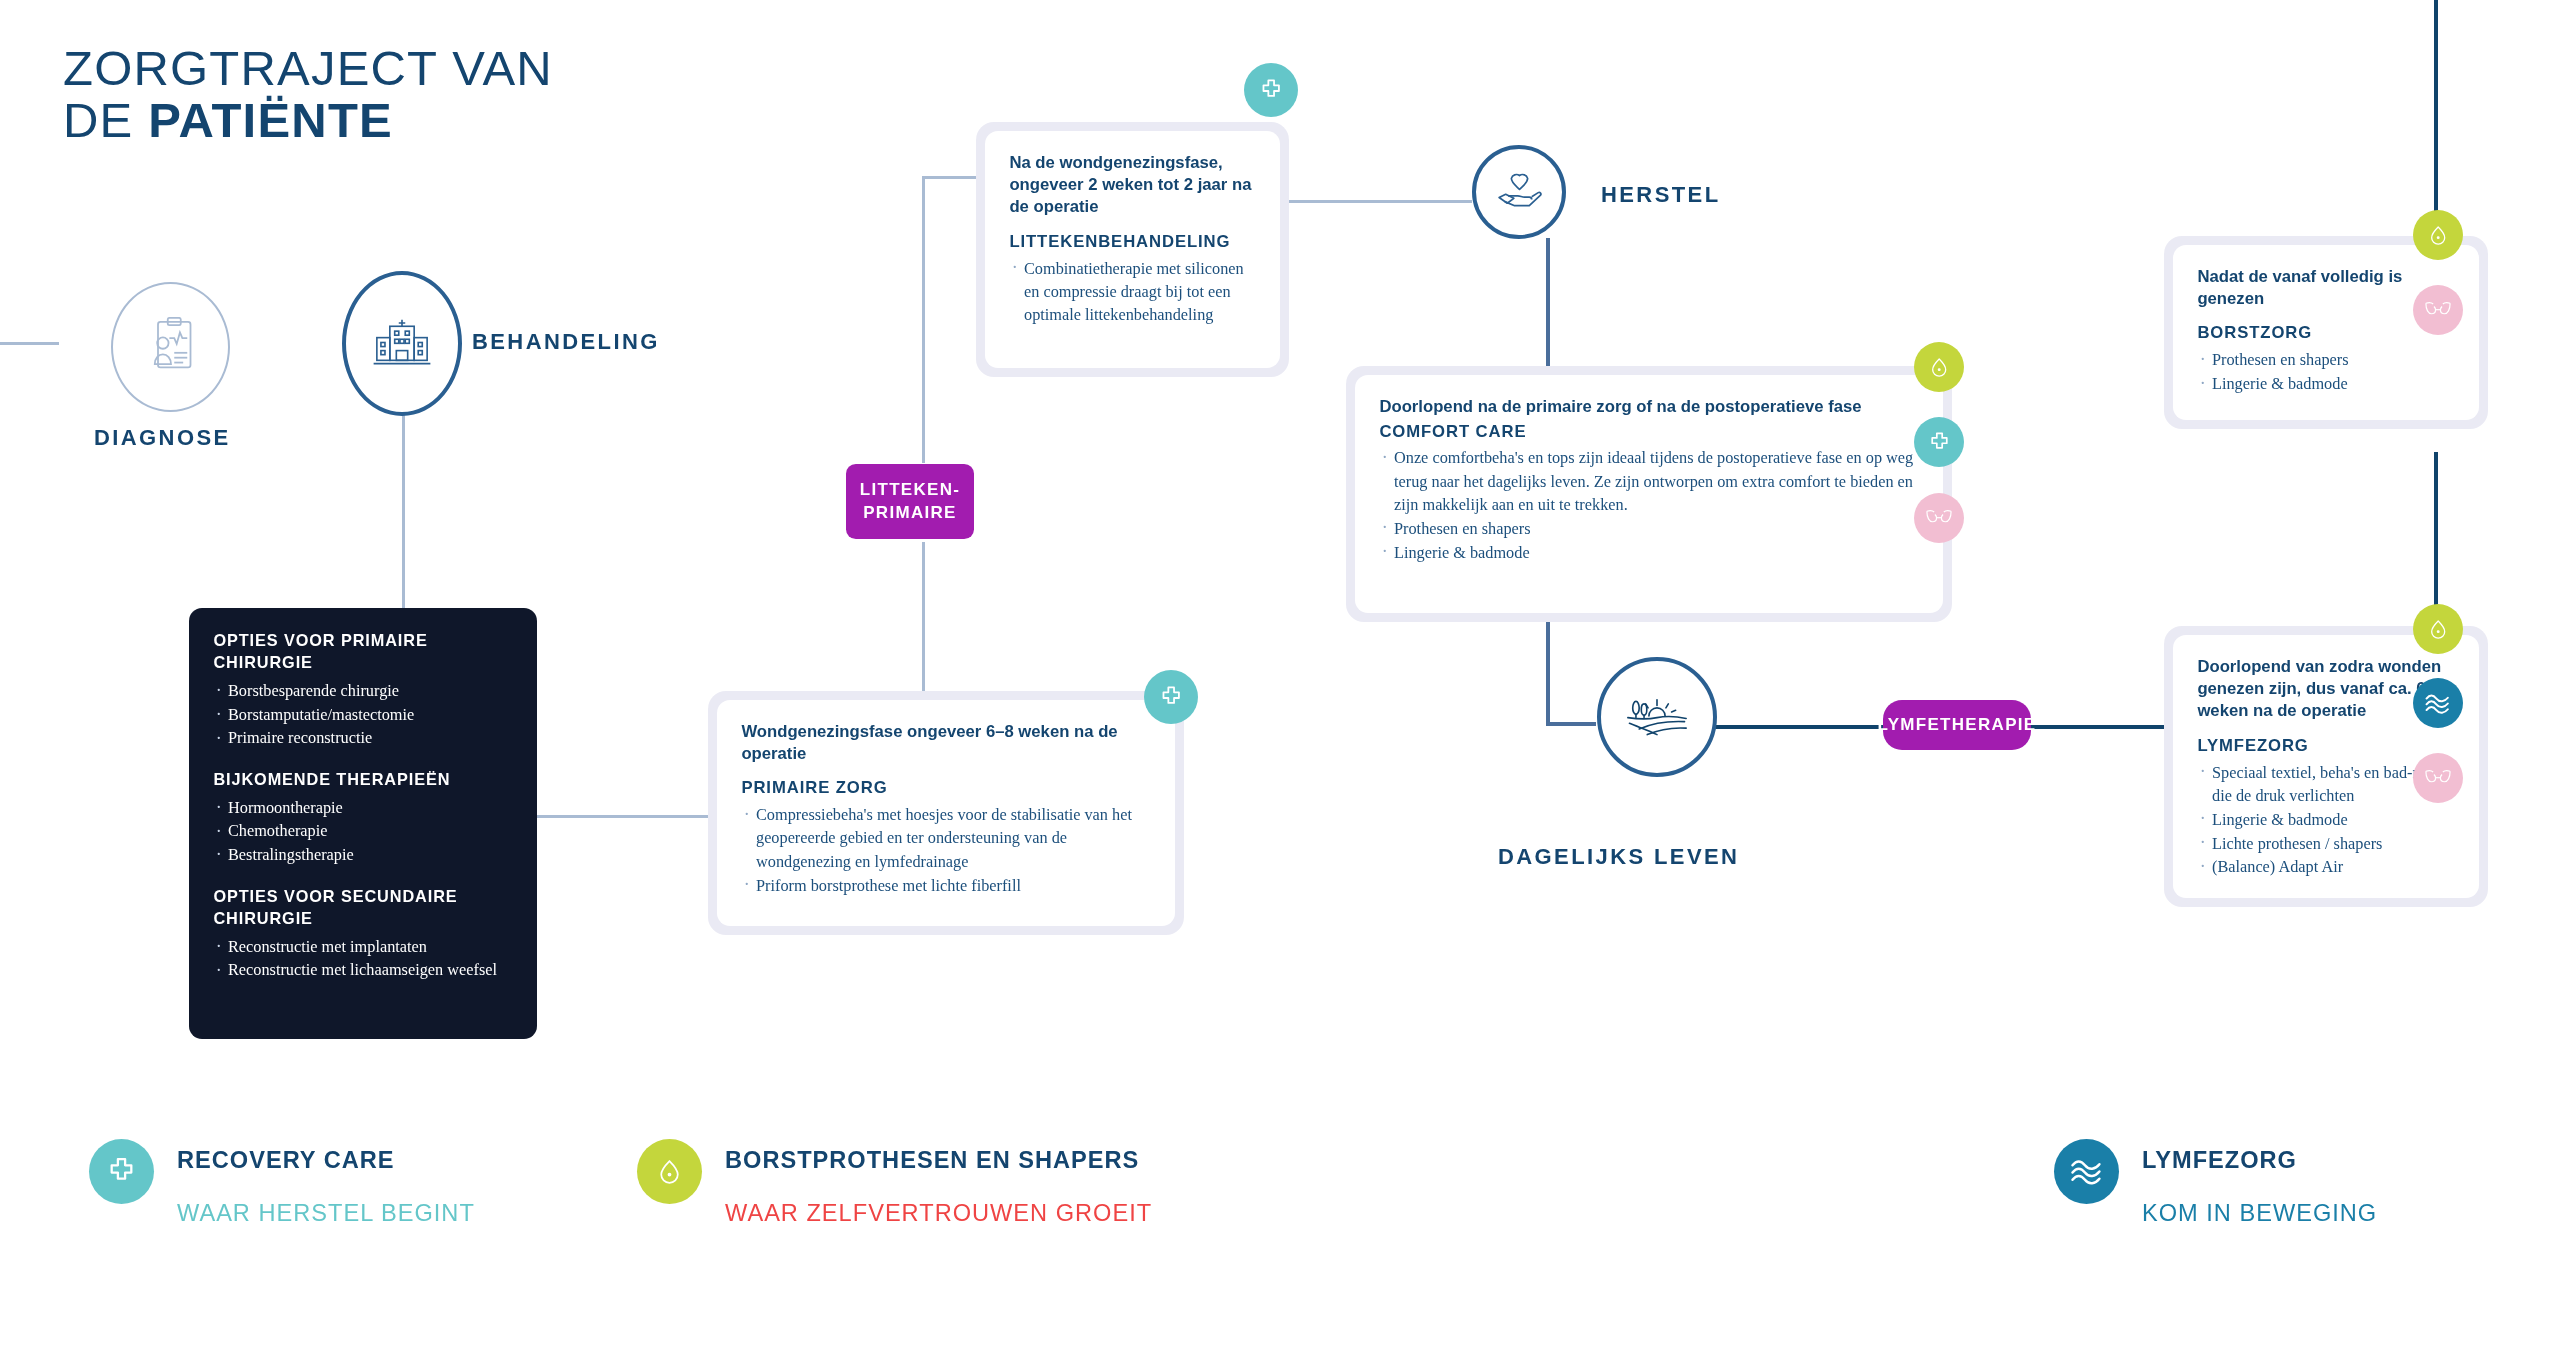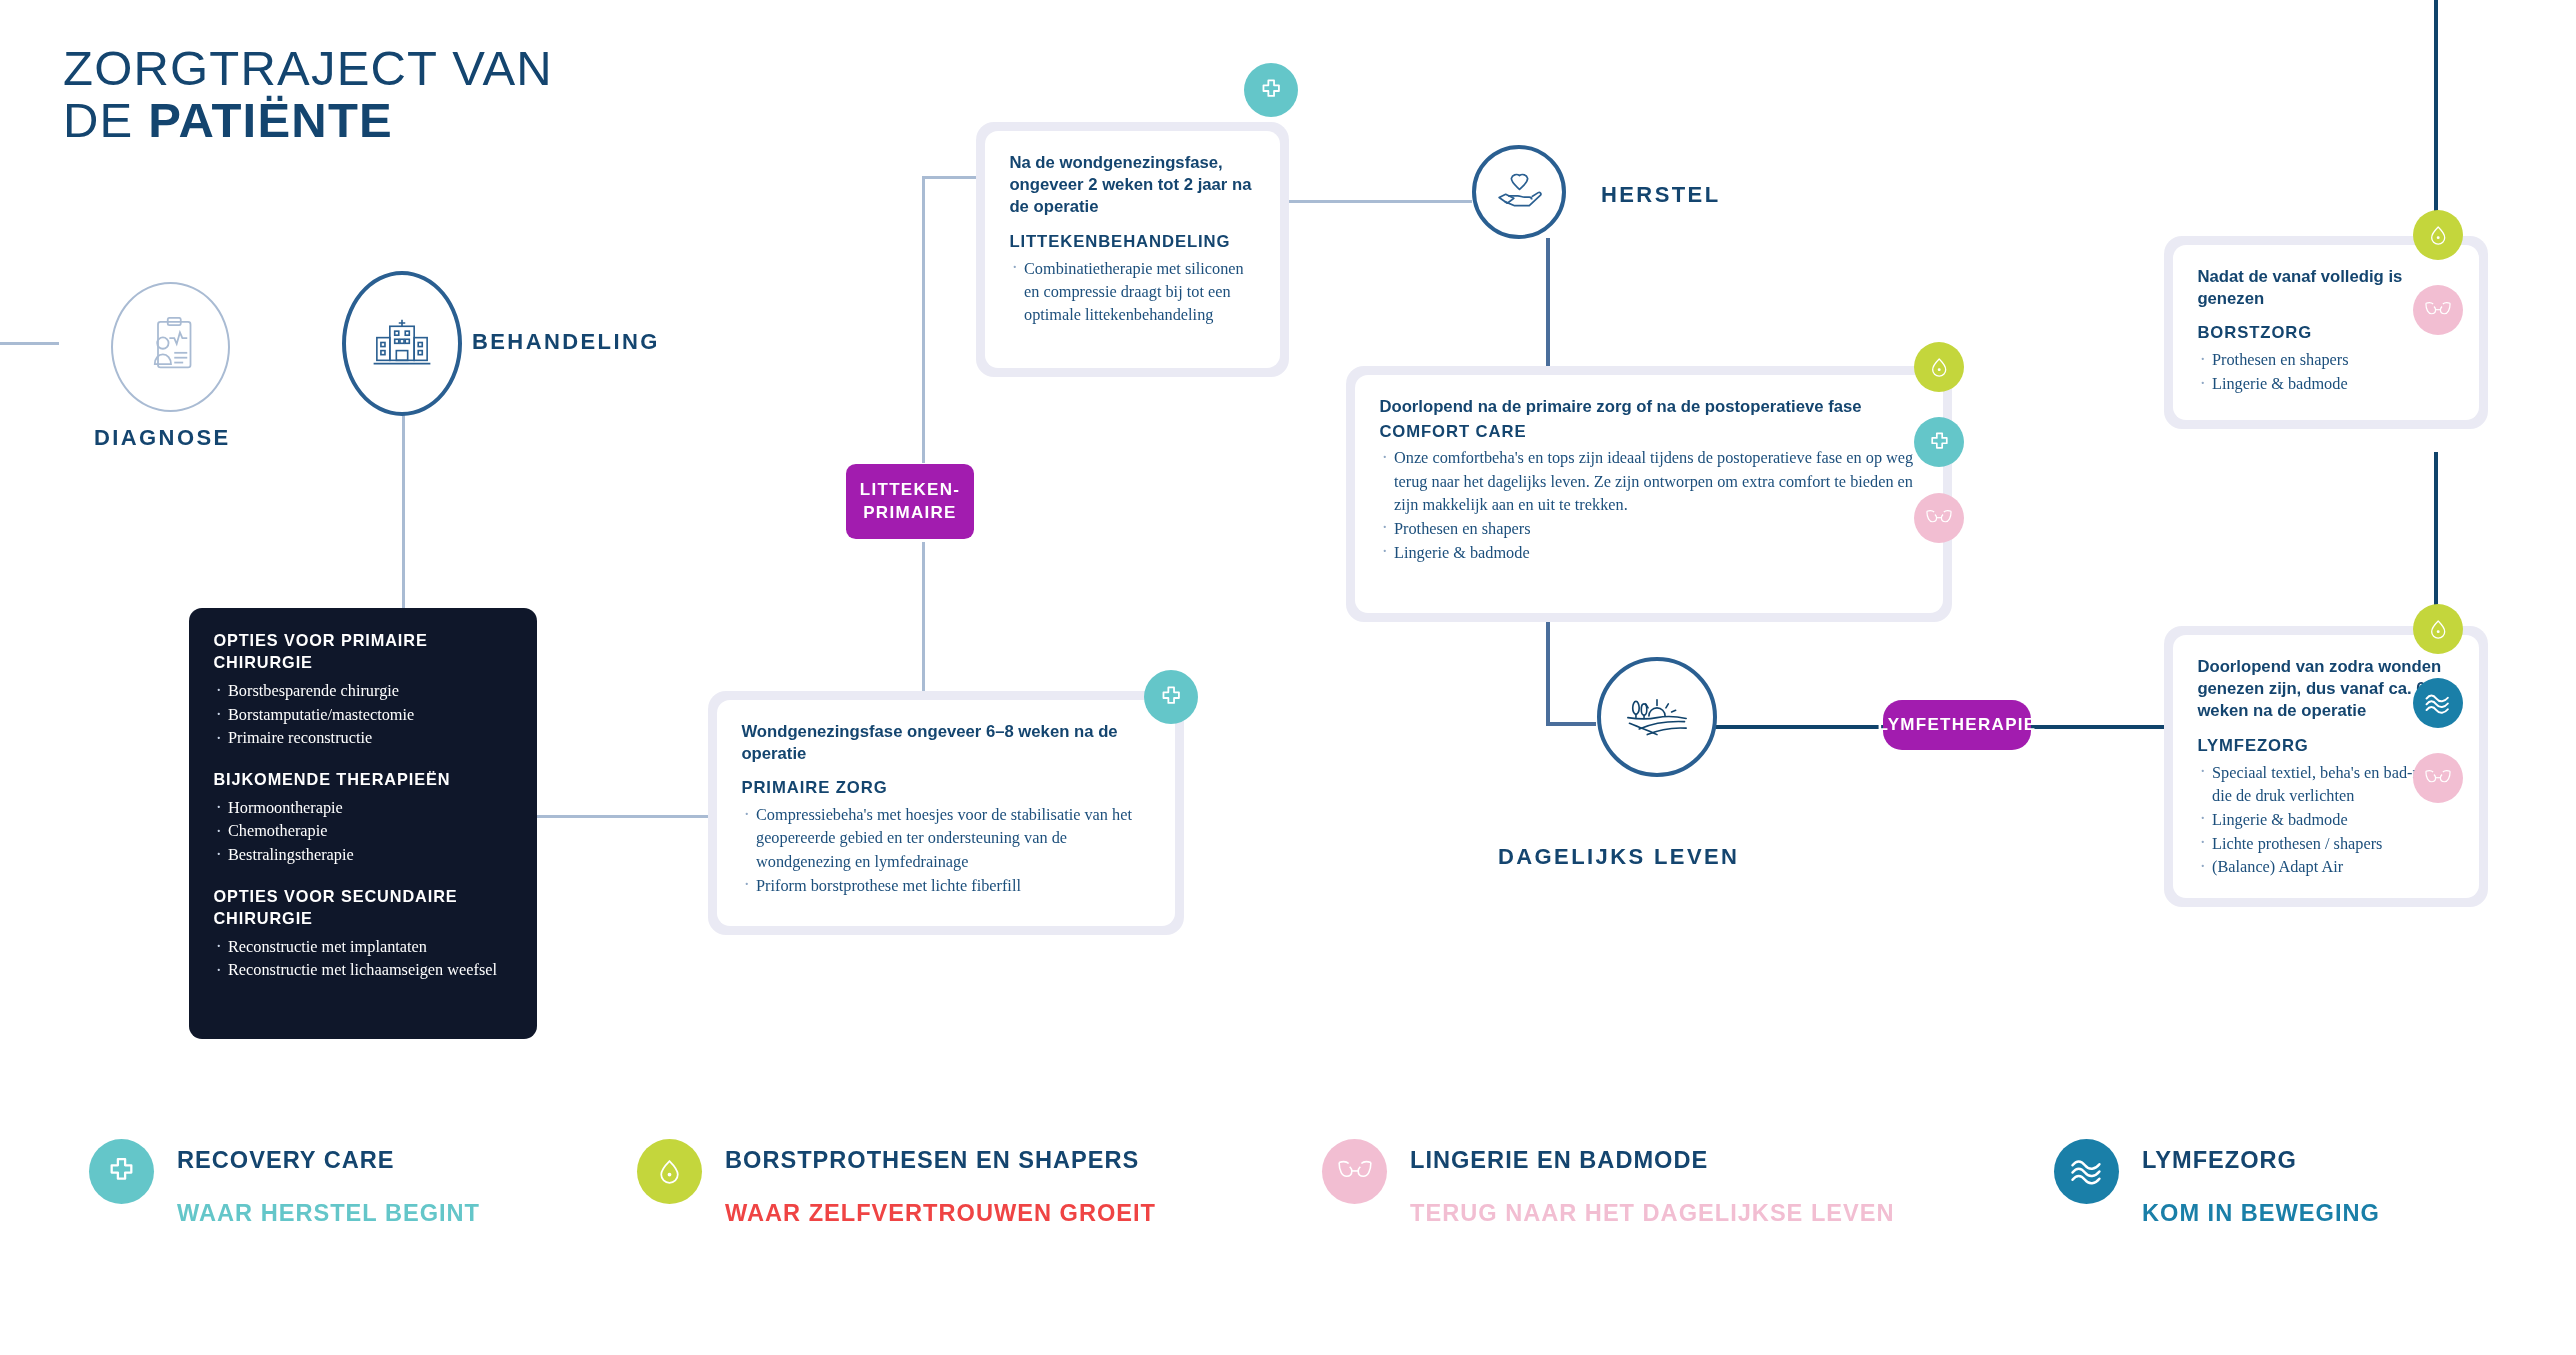--- a/index.html
+++ b/index.html
@@ -73,21 +73,21 @@
   .badge svg { display:block; }
 
   
   #legend { position:absolute; left:11px; right:0; top:1139px; height:163px; }
   .leg { position:absolute; top:0; display:flex; align-items:flex-start; }
   .leg .lic { width:65px; height:65px; border-radius:50%;
               display:flex; align-items:center; justify-content:center; flex:0 0 auto; }
   .leg .ltxt { margin-left:23px; padding-top:8.1px; }
   .leg .lt1 { font-size:23.6px; font-weight:800; letter-spacing:1px; color:#14456F;
               white-space:nowrap; }
-  .leg .lt2 { font-size:23.6px; font-weight:700; letter-spacing:1px; margin-top:26px;
+  .leg .lt2 { font-size:23.6px; font-weight:400; letter-spacing:1px; margin-top:26px;
               white-space:nowrap; }
 </style>
 </head>
 <body>
 
 <div class="stage">
 
   <div class="line pale" style="left:0;top:342px;width:59px;height:3.3px;"></div>
 
   <div class="line pale" style="left:113px;top:342px;width:59px;height:3.3px;"></div>
@@ -370,34 +370,20 @@
           <path d="M15 5c5 5 8 9 8 13a8 8 0 0 1-16 0c0-4 3-8 8-13z"></path>
           <circle cx="15" cy="18" r="1"></circle>
         </svg>
       </div>
       <div class="ltxt">
         <div class="lt1">BORSTPROTHESEN EN SHAPERS</div>
         <div class="lt2" style="color:#ef4444;">WAAR ZELFVERTROUWEN GROEIT</div>
       </div>
     </div>
 
-    <div class="leg" style="left:1311px;">
-      <div class="lic" style="background:#F2BED2;">
-        <svg width="36" height="28" viewBox="0 0 34 26" fill="none" stroke="#fff" stroke-width="1.5">
-          <path d="M2 4c0 8 3 13 7 13 3 0 5-2 5-5 0-2-1-3-2-4"></path>
-          <path d="M32 4c0 8-3 13-7 13-3 0-5-2-5-5 0-2 1-3 2-4"></path>
-          <path d="M14 12h6"></path>
-          <path d="M2 4c3-1 7-1 9 1M32 4c-3-1-7-1-9 1"></path>
-        </svg>
-      </div>
-      <div class="ltxt">
-        <div class="lt1">LINGERIE EN BADMODE</div>
-        <div class="lt2" style="color:#F2BED2;">TERUG NAAR HET DAGELIJKSE LEVEN</div>
-      </div>
-    </div>
 
     <div class="leg" style="left:2043px;">
       <div class="lic" style="background:#1A7FA8;">
         <svg width="36" height="29" viewBox="0 0 34 28" fill="none" stroke="#fff" stroke-width="2.4" stroke-linecap="round">
           <path d="M3 8c4-5 8-5 12 0s10 4 14-1"></path>
           <path d="M3 15c4-5 8-5 12 0s10 4 14-1"></path>
           <path d="M3 22c4-5 8-5 12 0s10 4 14-1"></path>
         </svg>
       </div>
       <div class="ltxt">

